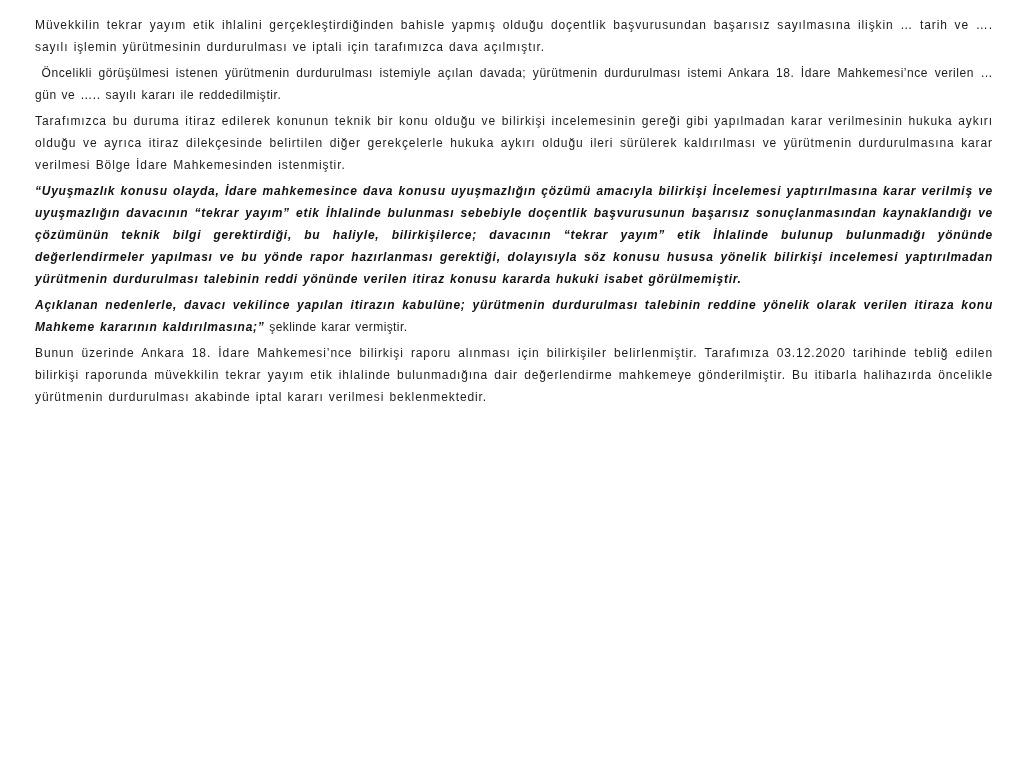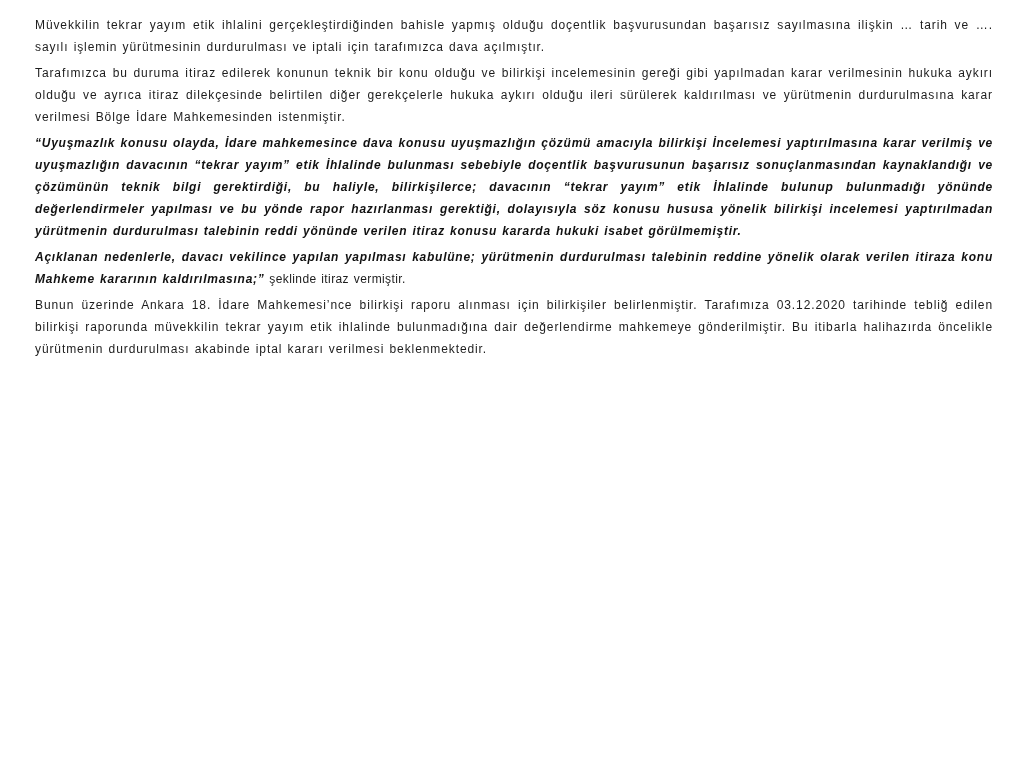--- a/index.html
+++ b/index.html
@@ -45,23 +45,24 @@
     }
     .last-line-left { text-align-last: left; }
   </style>
 </head>
 <body>
 
 <div class="page">
 
   <p class="para wide last-line-left">Müvekkilin tekrar yayım etik ihlalini gerçekleştirdiğinden bahisle yapmış olduğu doçentlik başvurusundan başarısız sayılmasına ilişkin … tarih ve …. sayılı işlemin yürütmesinin durdurulması ve iptali için tarafımızca dava açılmıştır.</p>
 
+  <p class="para gap last-line-left" style="white-space: pre-wrap;"> Öncelikli görüşülmesi istenen yürütmenin durdurulması istemiyle açılan davada; yürütmenin durdurulması istemi Ankara 18. İdare Mahkemesi’nce verilen …  gün ve ….. sayılı kararı ile reddedilmiştir.</p>
 
   <p class="para gap wide last-line-left">Tarafımızca bu duruma itiraz edilerek konunun teknik bir konu olduğu ve bilirkişi incelemesinin gereği gibi yapılmadan karar verilmesinin hukuka aykırı olduğu ve ayrıca itiraz dilekçesinde belirtilen diğer gerekçelerle hukuka aykırı olduğu ileri sürülerek kaldırılması ve yürütmenin durdurulmasına karar verilmesi Bölge İdare Mahkemesinden istenmiştir.</p>
 
 
   <p class="para gap quote last-line-left">“Uyuşmazlık konusu olayda, İdare mahkemesince dava konusu uyuşmazlığın çözümü amacıyla bilirkişi İncelemesi yaptırılmasına karar verilmiş ve uyuşmazlığın davacının “tekrar yayım” etik İhlalinde bulunması sebebiyle doçentlik başvurusunun başarısız sonuçlanmasından kaynaklandığı ve çözümünün teknik bilgi gerektirdiği, bu haliyle, bilirkişilerce; davacının “tekrar yayım” etik İhlalinde bulunup bulunmadığı yönünde değerlendirmeler yapılması ve bu yönde rapor hazırlanması gerektiği, dolayısıyla söz konusu hususa yönelik bilirkişi incelemesi yaptırılmadan yürütmenin durdurulması talebinin reddi yönünde verilen itiraz konusu kararda hukuki isabet görülmemiştir.</p>
 
-  <p class="para gap quote last-line-left"><span>Açıklanan nedenlerle, davacı vekilince yapılan yapılması kabulüne; yürütmenin durdurulması talebinin reddine yönelik olarak verilen itiraza konu Mahkeme kararının kaldırılmasına;”</span><span class="normal-tail"> şeklinde itiraz vermiştir.</span></p>
+  <p class="para gap quote last-line-left"><span>Açıklanan nedenlerle, davacı vekilince yapılan itirazın kabulüne; yürütmenin durdurulması talebinin reddine yönelik olarak verilen itiraza konu Mahkeme kararının kaldırılmasına;”</span><span class="normal-tail"> şeklinde karar vermiştir.</span></p>
 
   <p class="para gap wide last-line-left">Bunun üzerinde Ankara 18. İdare Mahkemesi’nce bilirkişi raporu alınması için bilirkişiler belirlenmiştir. Tarafımıza 03.12.2020 tarihinde tebliğ edilen bilirkişi raporunda müvekkilin tekrar yayım etik ihlalinde bulunmadığına dair değerlendirme mahkemeye gönderilmiştir. Bu itibarla halihazırda öncelikle yürütmenin durdurulması akabinde iptal kararı verilmesi beklenmektedir.</p>
 
 </div>
 
 </body></html>

